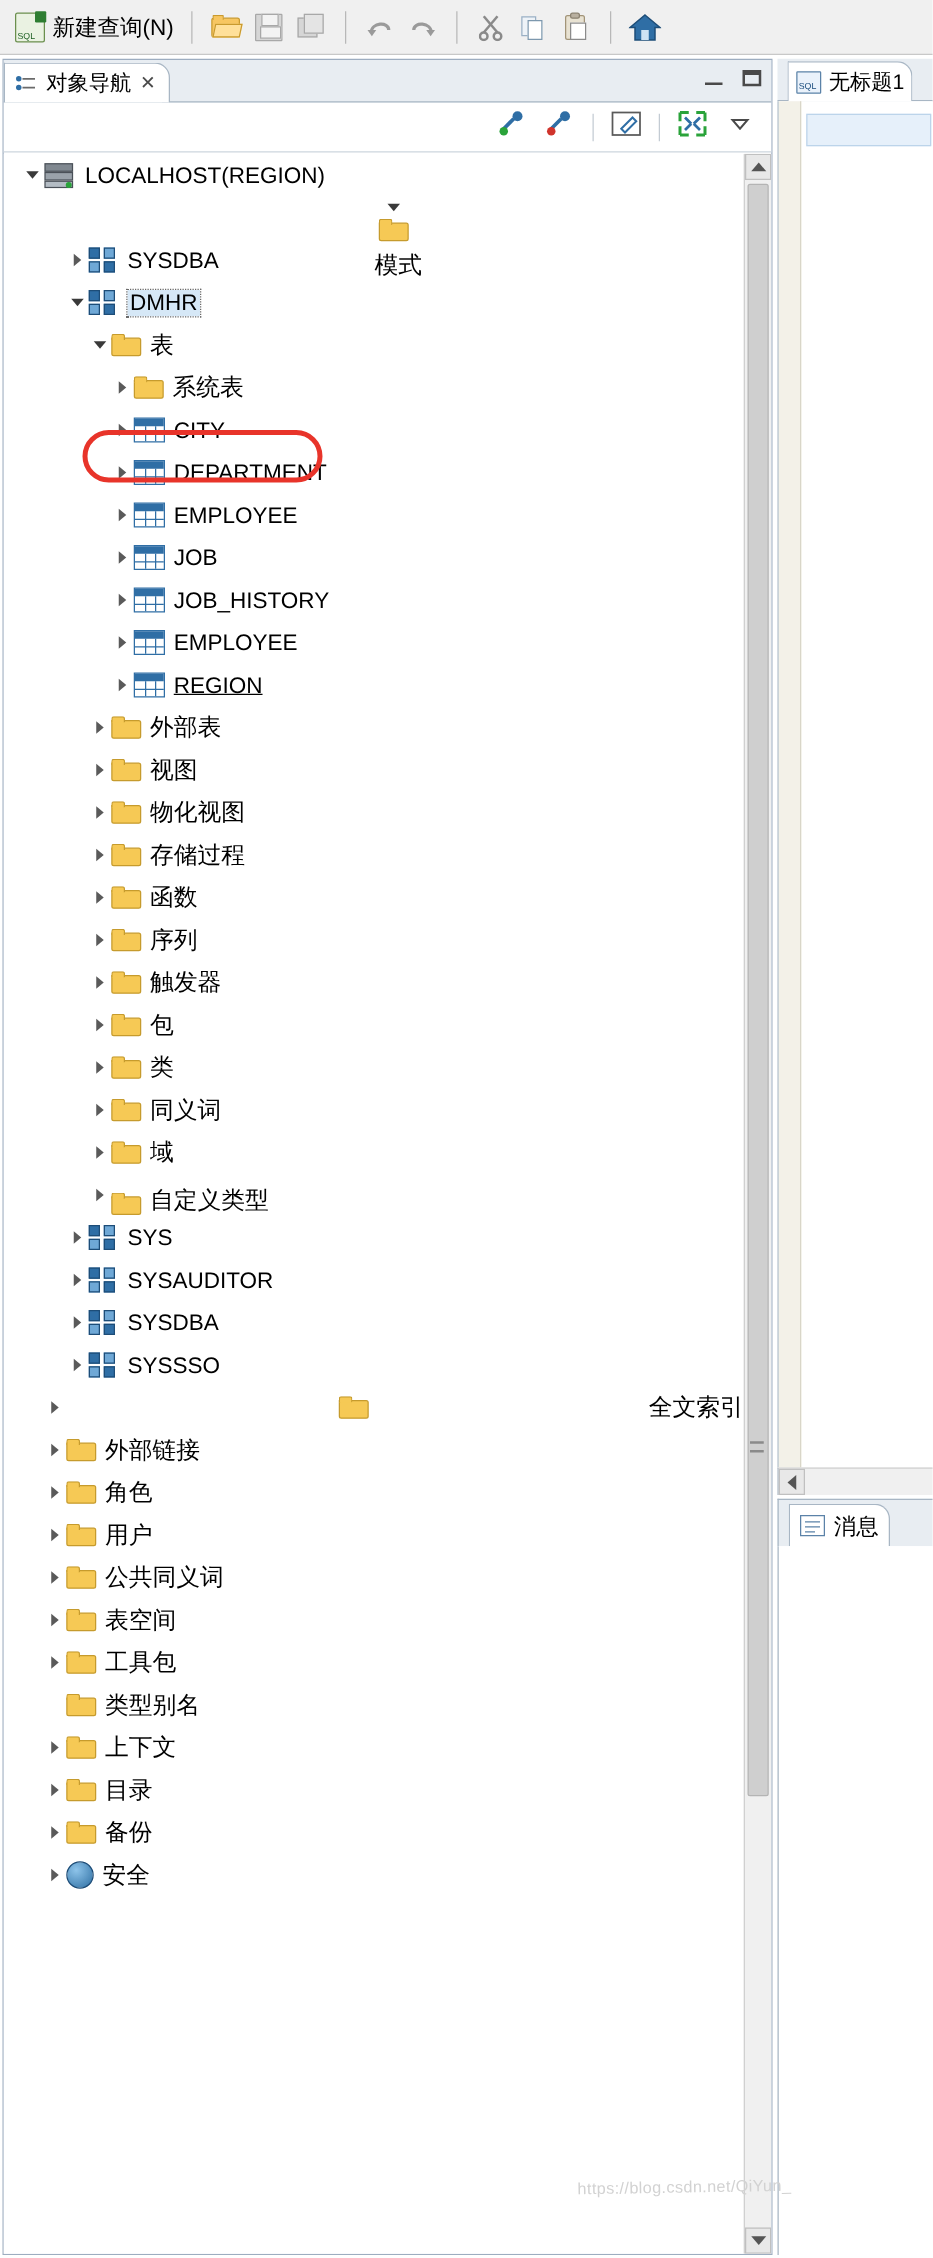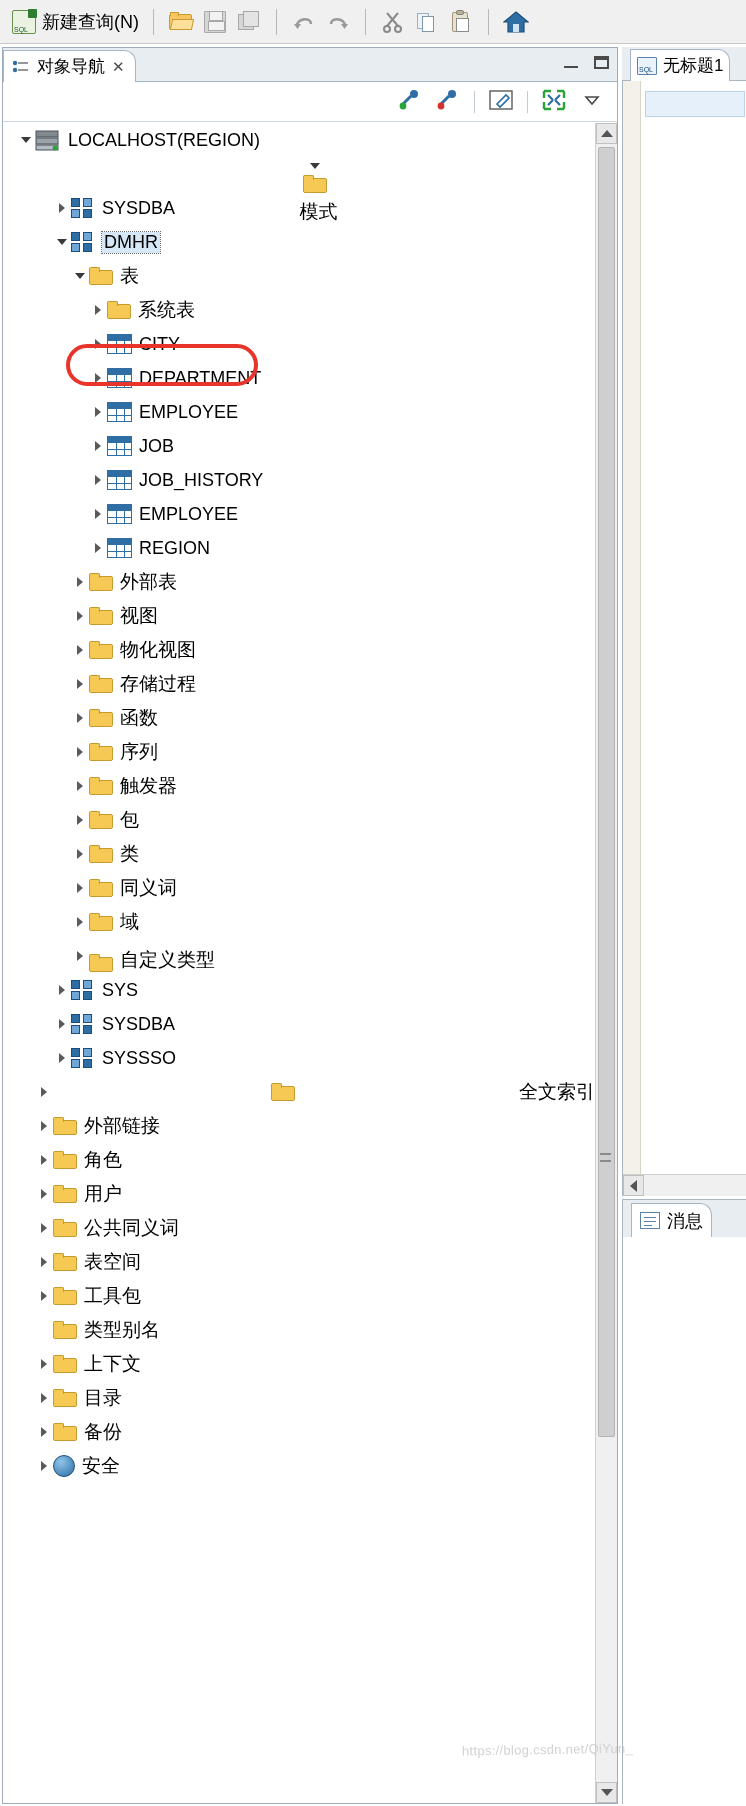--- a/index.html
+++ b/index.html
@@ -637,21 +637,21 @@
             <span class="tw-closed"></span>
           </span>
           <span class="ic-table">
             <span class="hd"></span>
             <span class="v1"></span>
             <span class="v2"></span>
             <span class="h1"></span>
           </span>
           <span class="txt">EMPLOYEE</span>
         </div>
-        <div class="row" style="padding-left: 86px;">
+        <div class="row" style="padding-left: 86px; text-decoration: underline;">
           <span class="twisty">
             <span class="tw-closed"></span>
           </span>
           <span class="ic-table">
             <span class="hd"></span>
             <span class="v1"></span>
             <span class="v2"></span>
             <span class="h1"></span>
           </span>
           <span class="txt">REGION</span>
@@ -780,20 +780,32 @@
           <span class="twisty">
             <span class="tw-closed"></span>
           </span>
           <span class="ic-schema">
             <i></i>
             <i></i>
             <i></i>
             <i></i>
           </span>
           <span class="txt">SYS</span>
+        </div>
+        <div class="row" style="padding-left: 50px;">
+          <span class="twisty">
+            <span class="tw-closed"></span>
+          </span>
+          <span class="ic-schema">
+            <i></i>
+            <i></i>
+            <i></i>
+            <i></i>
+          </span>
+          <span class="txt">SYSAUDITOR</span>
         </div>
         <div class="row" style="padding-left: 50px;">
           <span class="twisty">
             <span class="tw-closed"></span>
           </span>
           <span class="ic-schema">
             <i></i>
             <i></i>
             <i></i>
             <i></i>

